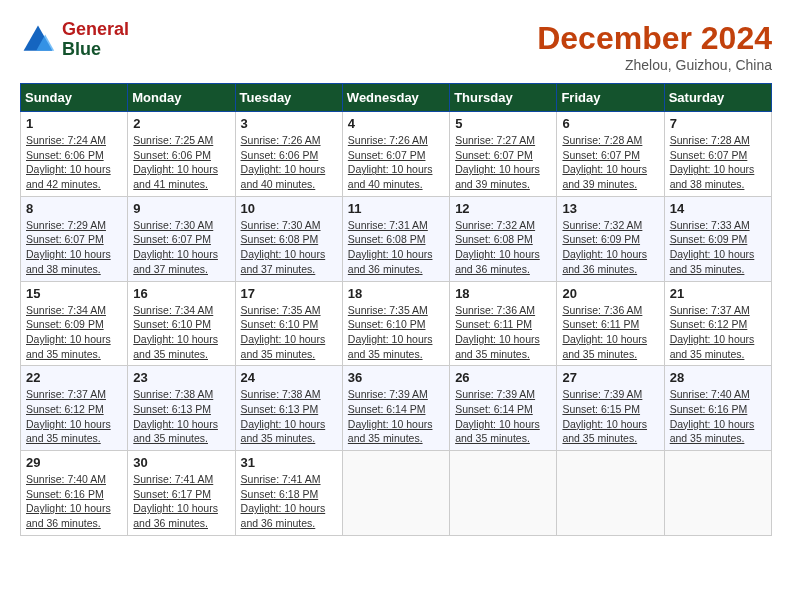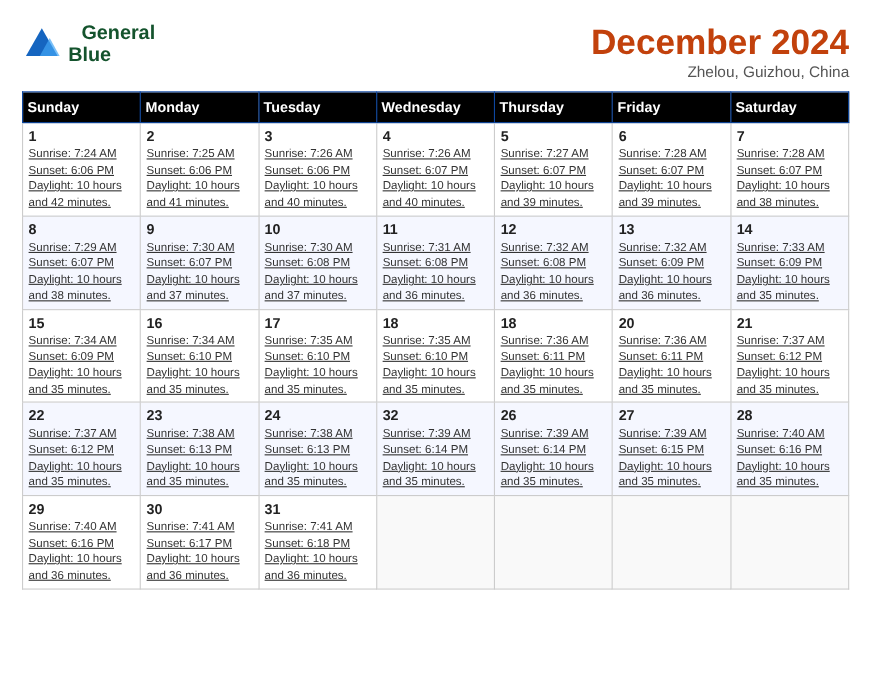--- a/index.html
+++ b/index.html
@@ -19,21 +19,21 @@
     .logo {
       display: flex;
       align-items: center;
       gap: 6px;
     }
     .logo-text {
       font-size: 18px;
       font-weight: bold;
       line-height: 1.1;
     }
-    .logo-text .general { color: #14532d; margin-left: 12px; }
+    .logo-text .general { color: #b91c1c; }
     .logo-text .blue { color: #14532d; }
     .logo-icon {
       width: 36px;
       height: 36px;
     }
     .title-block {
       text-align: right;
     }
     .month-title {
       font-size: 32px;
@@ -43,21 +43,21 @@
     .location {
       font-size: 14px;
       color: #555;
     }
     .calendar {
       width: 100%;
       border-collapse: collapse;
       font-size: 11px;
     }
     .calendar thead th {
-      background: #000000;
+      background: #14532d;
       color: #fff;
       padding: 6px 4px;
       text-align: left;
       font-size: 13px;
       font-weight: bold;
       border: 1px solid #0d47a1;
     }
     .calendar tbody td {
       border: 1px solid #ccc;
       vertical-align: top;
@@ -264,21 +264,21 @@
 Sunset: 6:13 PM
 Daylight: 10 hours and 35 minutes.</div>
         </td>
         <td>
           <span class="day-number">24</span>
           <div class="day-info" style="white-space: pre-line;">Sunrise: 7:38 AM
 Sunset: 6:13 PM
 Daylight: 10 hours and 35 minutes.</div>
         </td>
         <td>
-          <span class="day-number">32</span>
+          <span class="day-number">36</span>
           <div class="day-info" style="white-space: pre-line;">Sunrise: 7:39 AM
 Sunset: 6:14 PM
 Daylight: 10 hours and 35 minutes.</div>
         </td>
         <td>
           <span class="day-number">26</span>
           <div class="day-info" style="white-space: pre-line;">Sunrise: 7:39 AM
 Sunset: 6:14 PM
 Daylight: 10 hours and 35 minutes.</div>
         </td>

